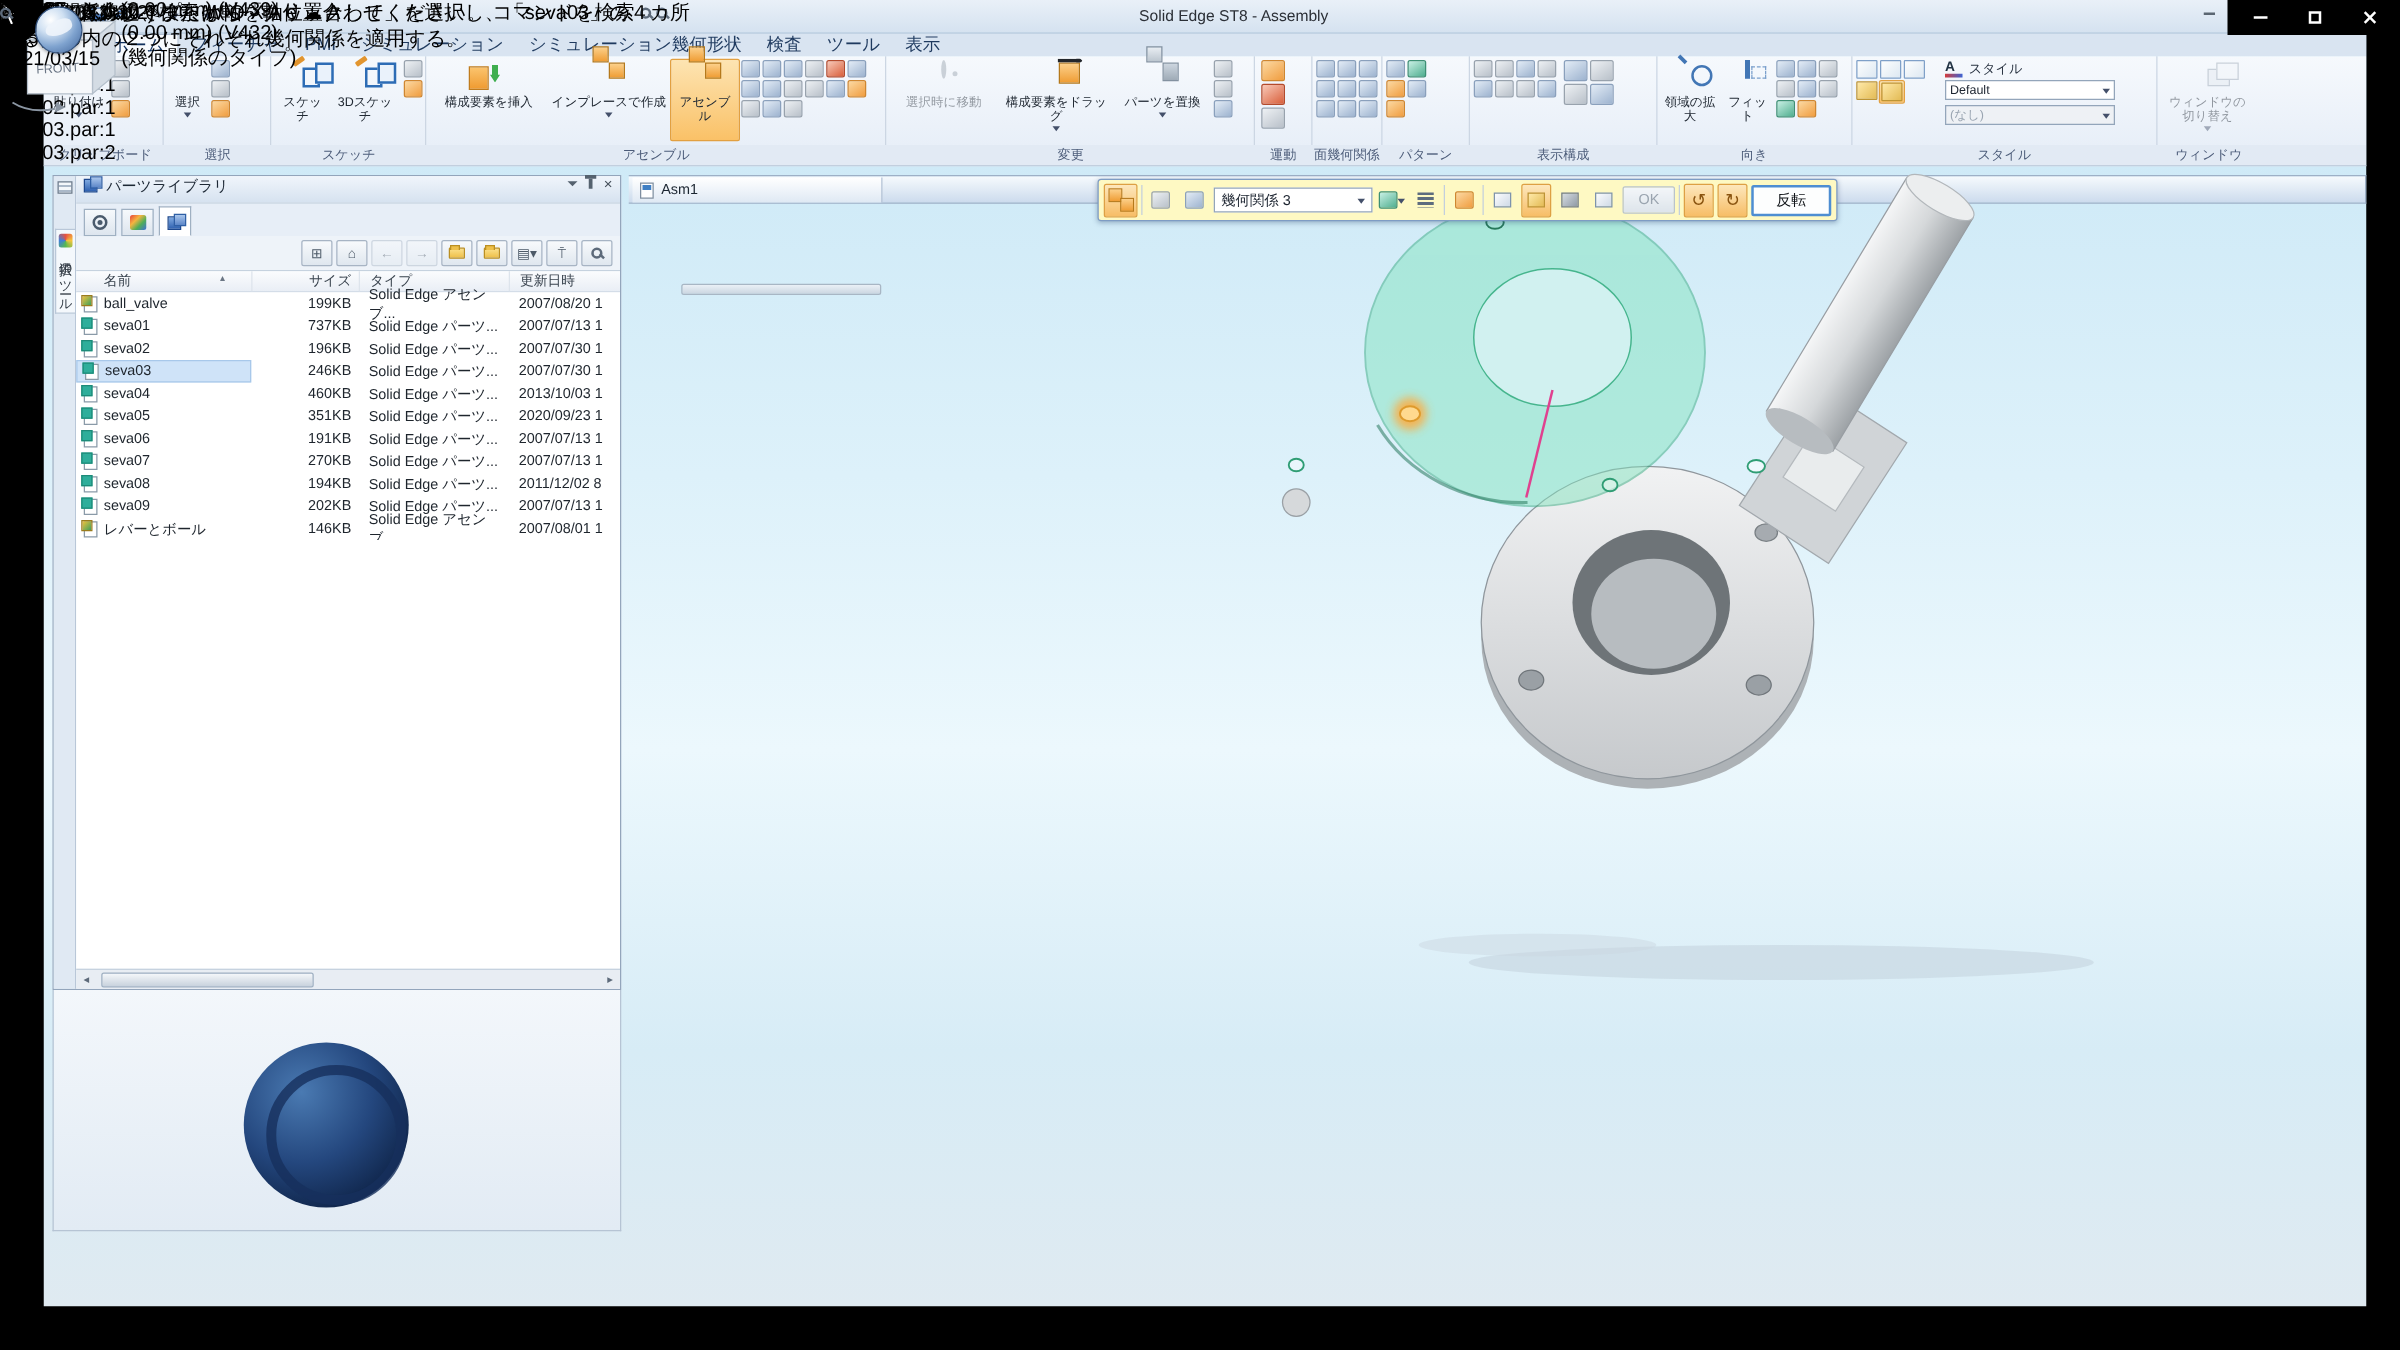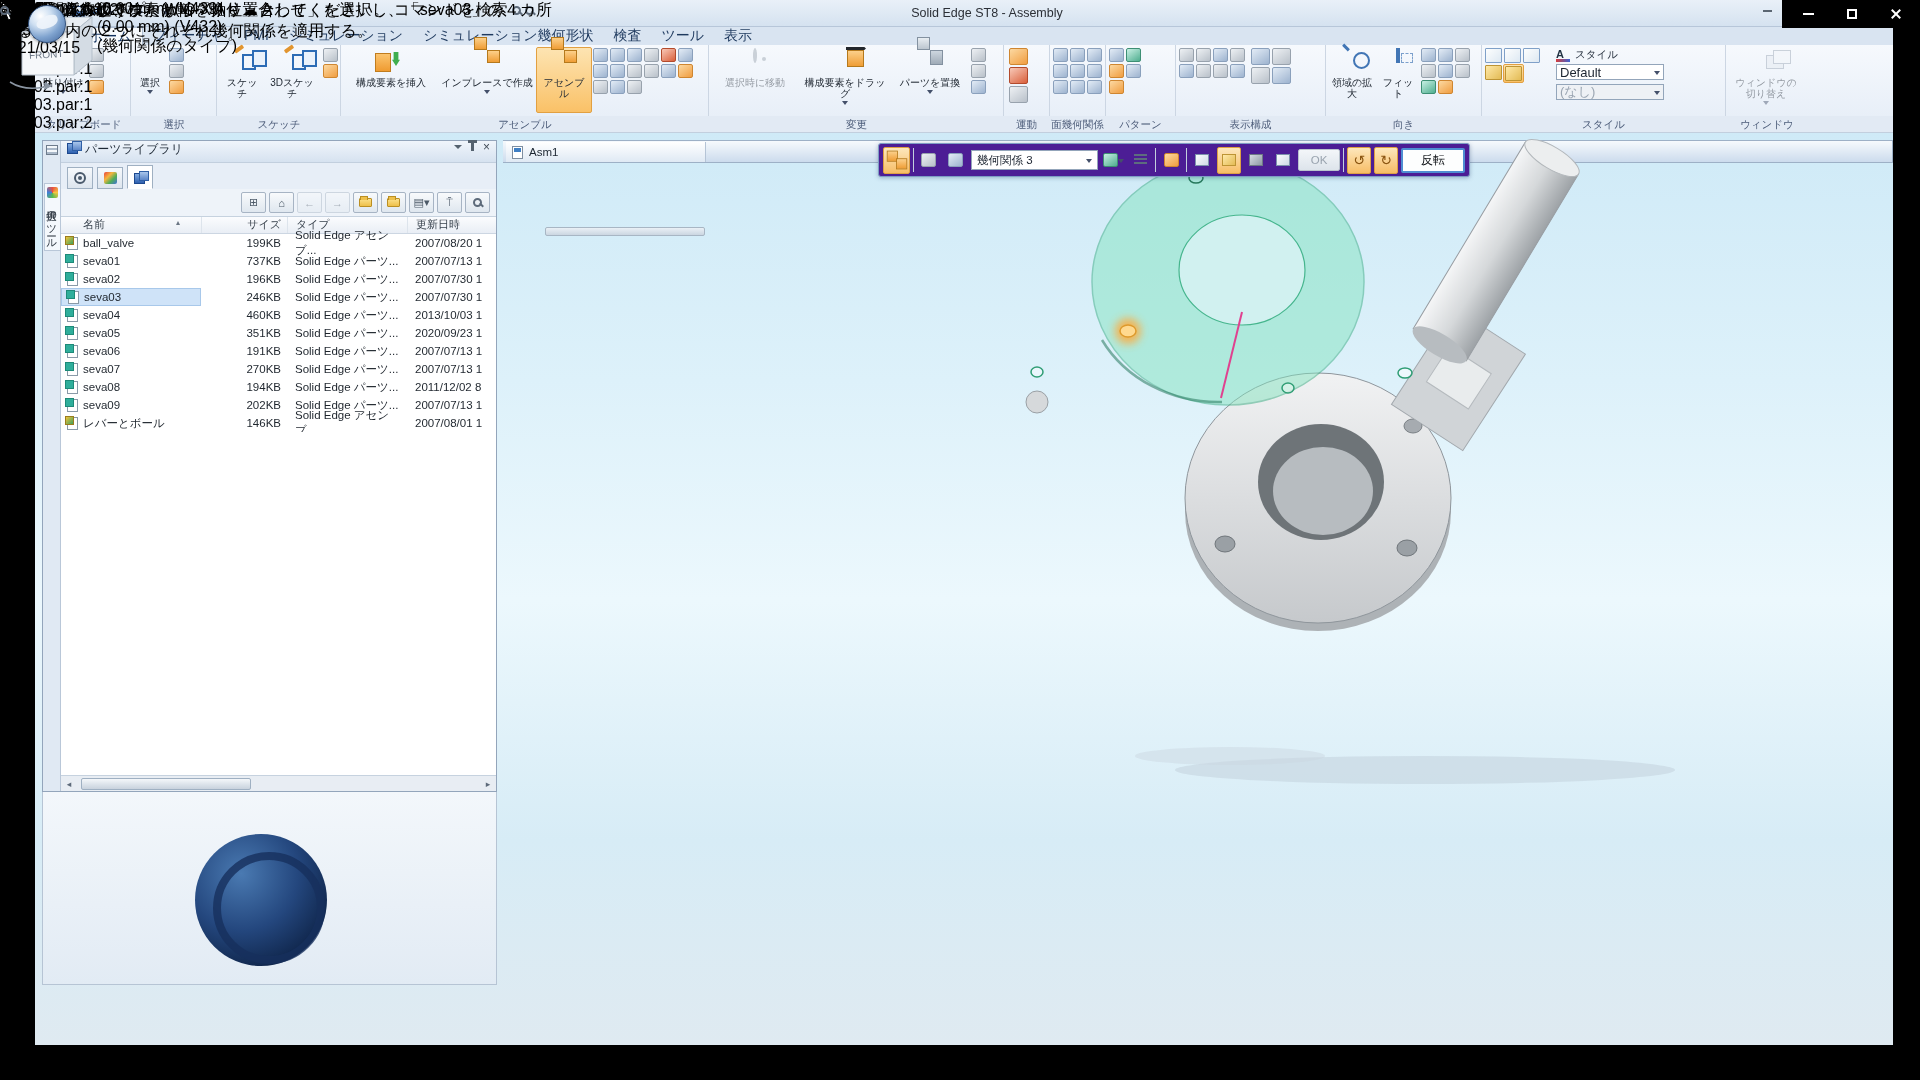--- a/index.html
+++ b/index.html
@@ -88,21 +88,21 @@
 .ic-repl::before{content:"";position:absolute;left:0;top:0;width:11px;height:13px;background:linear-gradient(#cdd6df,#9fabb7);border:1px solid #8391a0}
 .ic-repl::after{content:"";position:absolute;right:0;bottom:0;width:11px;height:11px;background:linear-gradient(#e8edf2,#bcc6cf);border:1px solid #8391a0}
 .ic-zoomarea{width:22px;height:22px;position:relative}
 .ic-zoomarea::before{content:"";position:absolute;left:1px;top:2px;width:13px;height:13px;border:2px solid #4276b5;border-radius:50%}
 .ic-zoomarea::after{content:"";position:absolute;right:2px;bottom:1px;width:8px;height:3px;background:#4276b5;transform:rotate(45deg)}
 .ic-fit{width:22px;height:20px;border:2px solid #4276b5;position:relative;background:#eaf2fb}
 .ic-fit::after{content:"";position:absolute;left:3px;top:3px;width:10px;height:8px;border:1.5px dashed #7ba0cc}
 .cube{width:17px;height:15px;border:1px solid #7fa0c8;background:linear-gradient(135deg,#fdfefe,#dde8f2);margin:1px;border-radius:1px}
 .cube.sh{background:linear-gradient(135deg,#ffe9a8,#e3bb55);border-color:#bd9434}
 .cubehl{background:linear-gradient(#fde4b2,#fac167);border:1px solid #e2a041;border-radius:2px;display:inline-flex;padding:1px}
-.ddrow{width:108px;height:16px;background:#fff;border:1px solid #93a5ba;font-size:13px;color:#1c2430;display:flex;align-items:center;justify-content:space-between;padding:0 3px;margin:2px 0}
+.ddrow{width:136px;height:16px;background:#fff;border:1px solid #93a5ba;font-size:10px;color:#1c2430;display:flex;align-items:center;justify-content:space-between;padding:0 3px;margin:2px 0}
 .ddrow.dis{background:#eef1f5;color:#9aa5b2}
 .ic-winsw{width:26px;height:20px;position:relative}
 .ic-winsw::before{content:"";position:absolute;left:0;top:5px;width:16px;height:12px;background:#e4e9ef;border:1px solid #97a3b1}
 .ic-winsw::after{content:"";position:absolute;left:7px;top:0;width:16px;height:12px;background:#f2f5f9;border:1px solid #97a3b1}
 .ic-styleA{width:15px;height:14px;position:relative;font-size:11px;font-weight:bold;color:#234;line-height:13px}
 .ic-styleA::after{content:"";position:absolute;left:0;bottom:0;width:14px;height:3px;background:linear-gradient(90deg,#d43c3c,#3c64d4)}
 
 
 .lib{left:42px;top:140px;width:455px;height:652px;border:1px solid #93a5bb;background:#eef3f9;display:flex}
 .lib-side{width:18px;background:#e0e9f3;border-right:1px solid #b9c7d8;display:flex;flex-direction:column;align-items:center;padding-top:4px}
@@ -168,21 +168,21 @@
 .asmtab{position:absolute;left:3px;top:2px;width:200px;height:20px;background:linear-gradient(#ffffff,#dfe9f4);border-right:1px solid #b5c4d6;display:flex;align-items:center;gap:6px;padding:0 6px;font-size:11.5px;color:#1c2631}
 .docic{width:11px;height:13px;background:#fff;border:1px solid #7e8ea0;position:relative}
 .docic::after{content:"";position:absolute;left:1px;top:1px;width:7px;height:4px;background:#3f7fc4}
 .awc{position:absolute;top:6px;width:27px;height:17px;border:1px solid #8a99ab;border-radius:2px;display:flex;align-items:center;justify-content:center;background:linear-gradient(#f4f7fa,#d3dce5)}
 .awc.close{background:linear-gradient(#f29684,#d8432b);border-color:#a33015}
 .awc .bar{width:9px;height:2px;background:#3d4854}
 .awc .box{width:9px;height:8px;border:2px solid #3d4854}
 .awc .x{position:relative;width:10px;height:10px}
 .awc .x::before,.awc .x::after{content:"";position:absolute;left:4px;top:0;width:2px;height:10px;background:#fff}
 .awc .x::before{transform:rotate(45deg)}.awc .x::after{transform:rotate(-45deg)}
-.cmdbar{left:878px;top:143px;width:592px;height:34px;background:#4c1d95;border:1px solid #7e9cc4;border-radius:3px;box-shadow:0 1px 4px rgba(40,70,110,.35);display:flex;align-items:center;gap:3px;padding:0 4px;z-index:8}
+.cmdbar{left:878px;top:143px;width:592px;height:34px;background:#fef9c3;border:1px solid #7e9cc4;border-radius:3px;box-shadow:0 1px 4px rgba(40,70,110,.35);display:flex;align-items:center;gap:3px;padding:0 4px;z-index:8}
 .cbtn{height:27px;min-width:24px;border:1px solid transparent;border-radius:2px;display:flex;align-items:center;justify-content:center}
 .cbtn.hl{background:linear-gradient(#fde7bc,#f7bd66);border-color:#dda044}
 .csep{width:1px;height:24px;background:#c3cfdd}
 .dd{width:150px;height:20px;background:#fff;border:1px solid #93a5ba;font-size:11.5px;color:#1c2430;display:flex;align-items:center;justify-content:space-between;padding:0 5px}
 .okbtn{width:50px;height:22px;color:#9aa4af;background:linear-gradient(#f3f6f9,#dde4eb);border:1px solid #b9c3cd;border-radius:2px;font-size:11.5px;display:flex;align-items:center;justify-content:center}
 .flipbtn{min-width:64px;height:25px;background:#fdfefe;border:2px solid #4e8ed2;border-radius:2px;font-size:12px;color:#101418;display:flex;align-items:center;justify-content:center}
 .listic{width:13px;height:12px;background:repeating-linear-gradient(180deg,#5d6c7e 0 2px,transparent 2px 4px)}
 .rotic{font-size:14px;color:#8a5410;line-height:14px}
 .minicube{width:14px;height:12px;border:1px solid #7d93ad;background:linear-gradient(135deg,#fbfcfe,#cfdae6)}
 .minicube.y{background:linear-gradient(135deg,#ffe9a8,#e3bb55);border-color:#bd9434}

